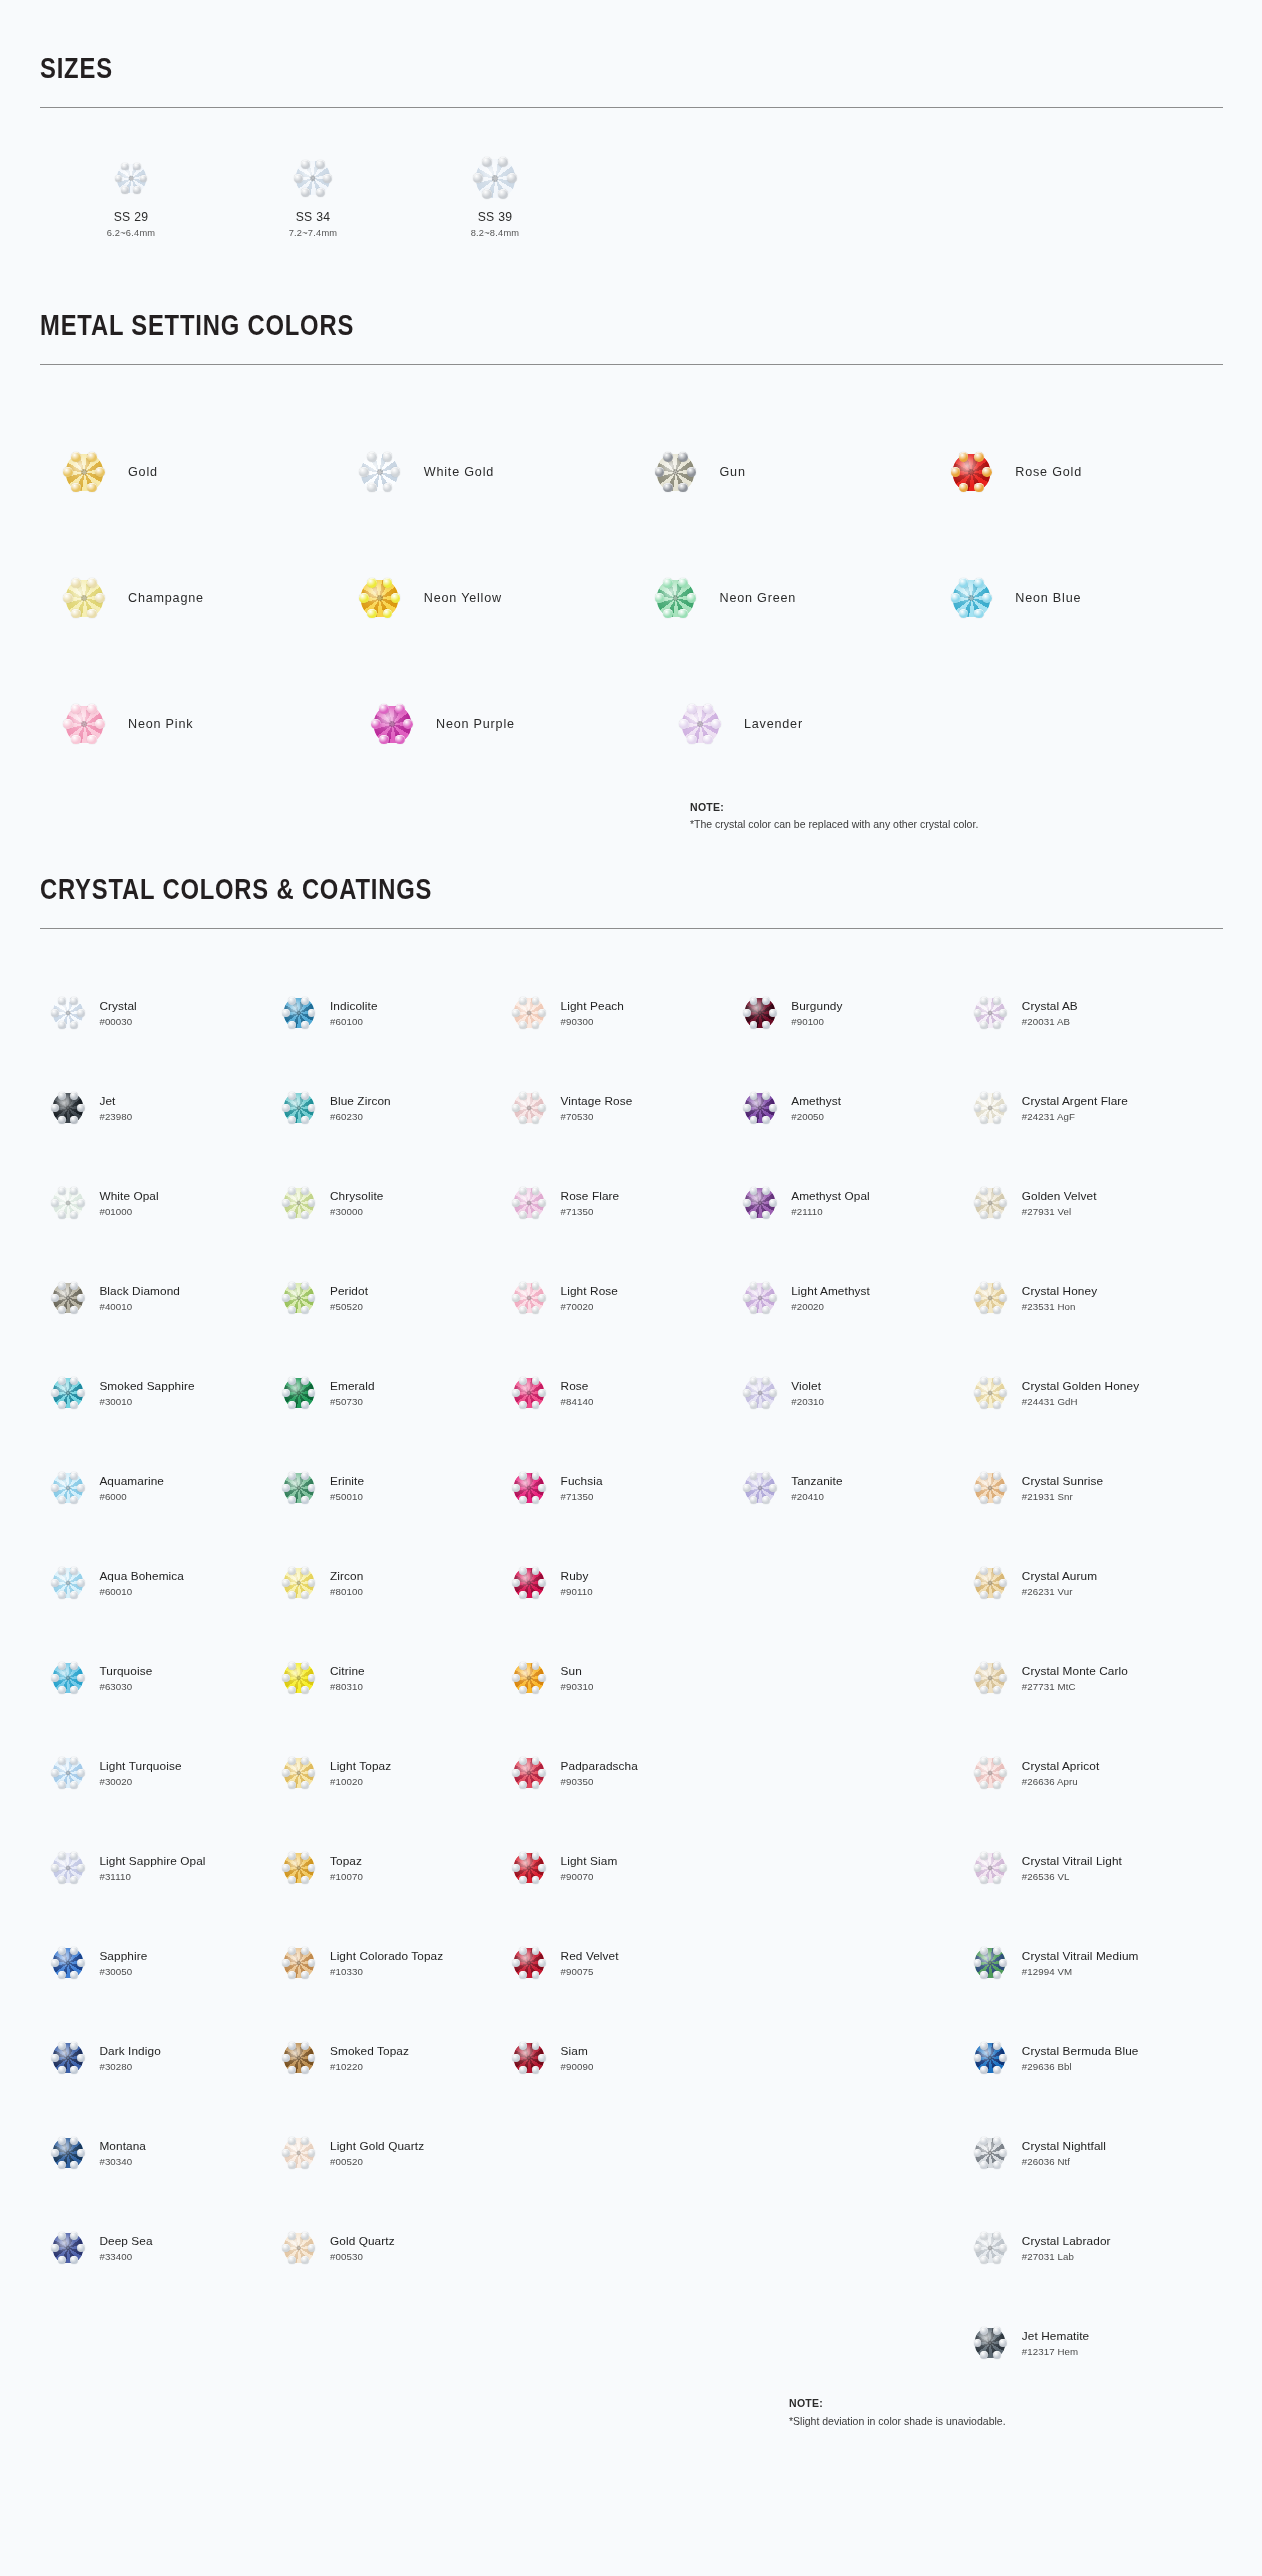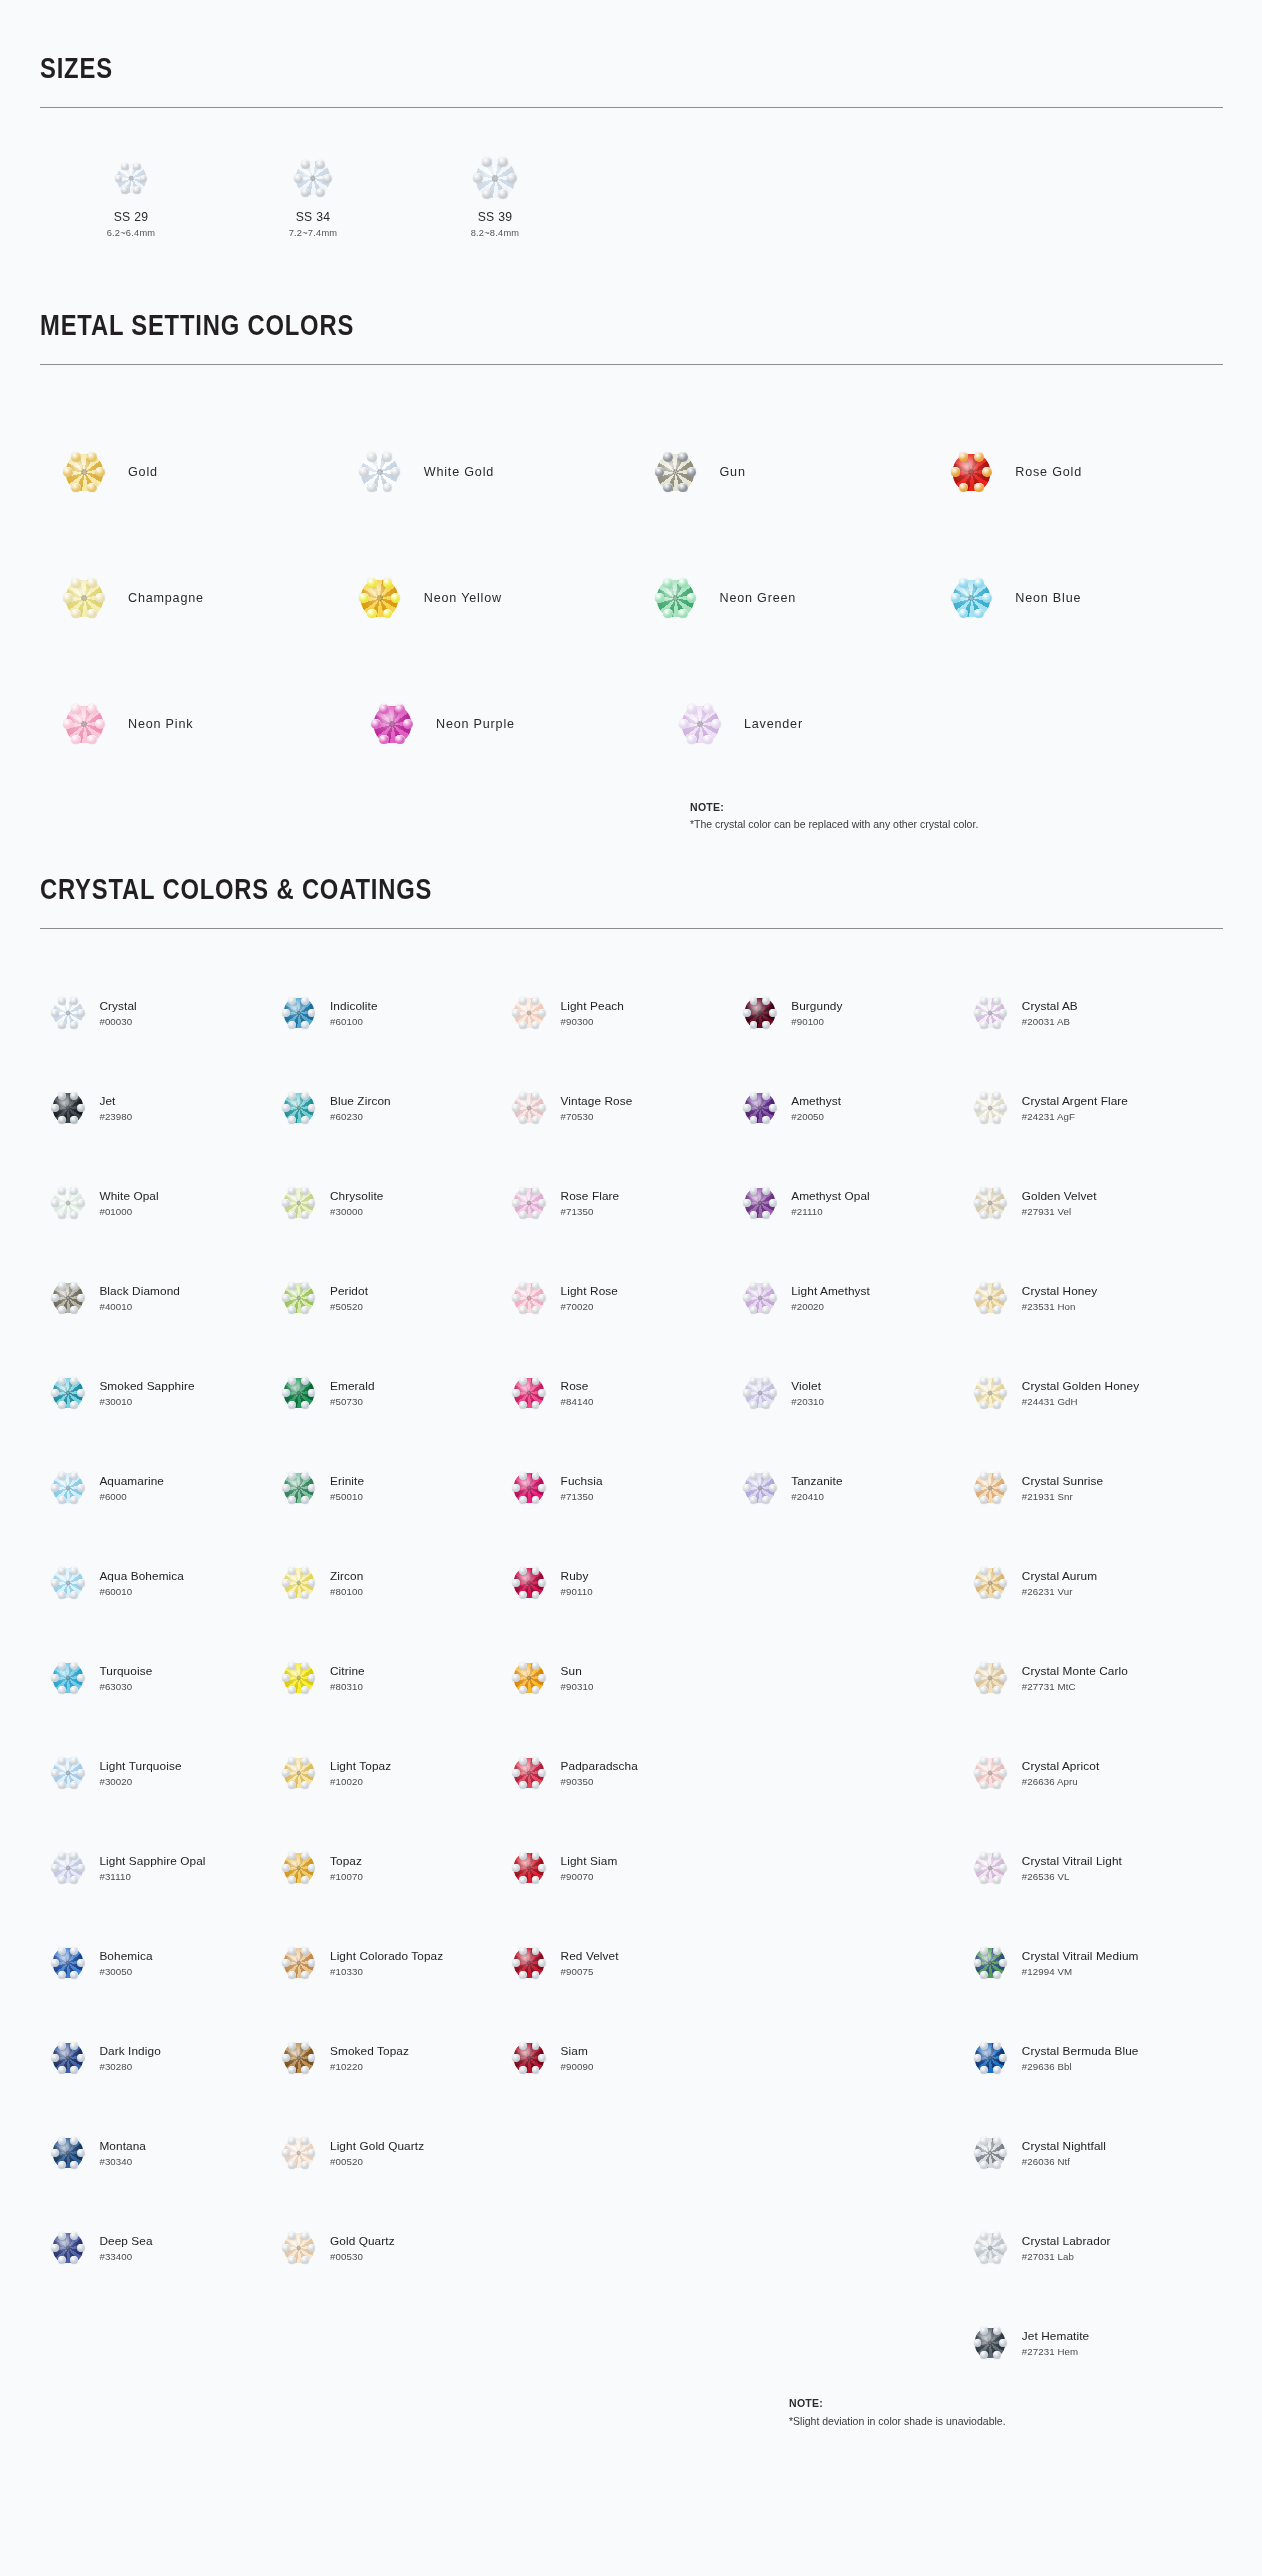--- a/index.html
+++ b/index.html
@@ -597,21 +597,21 @@
                 </div>
                 <div class="prong p1" style="background: radial-gradient(circle at 35% 30%, rgb(255, 255, 255) 0%, rgb(197, 206, 216) 55%, rgb(197, 206, 216) 100%);"></div>
                 <div class="prong p2" style="background: radial-gradient(circle at 35% 30%, rgb(255, 255, 255) 0%, rgb(197, 206, 216) 55%, rgb(197, 206, 216) 100%);"></div>
                 <div class="prong p3" style="background: radial-gradient(circle at 35% 30%, rgb(255, 255, 255) 0%, rgb(197, 206, 216) 55%, rgb(197, 206, 216) 100%);"></div>
                 <div class="prong p4" style="background: radial-gradient(circle at 35% 30%, rgb(255, 255, 255) 0%, rgb(197, 206, 216) 55%, rgb(197, 206, 216) 100%);"></div>
                 <div class="prong p5" style="background: radial-gradient(circle at 35% 30%, rgb(255, 255, 255) 0%, rgb(197, 206, 216) 55%, rgb(197, 206, 216) 100%);"></div>
                 <div class="prong p6" style="background: radial-gradient(circle at 35% 30%, rgb(255, 255, 255) 0%, rgb(197, 206, 216) 55%, rgb(197, 206, 216) 100%);"></div>
               </div>
             </div>
             <div class="citem-txt">
-              <div class="citem-name">Bohemica</div>
+              <div class="citem-name">Sapphire</div>
               <div class="citem-code">#30050</div>
             </div>
           </div>
           <div class="citem">
             <div class="citem-gem">
               <div class="gem" style="width: 30px; height: 30px;">
                 <div class="body" style="background: rgb(58, 95, 168);">
                   <div class="facets" style="background: conic-gradient(from 8deg, rgb(23, 38, 79) 0deg, rgb(23, 38, 79) 22.5deg, rgb(58, 95, 168) 22.5deg, rgb(58, 95, 168) 45deg, rgb(23, 38, 79) 45deg, rgb(23, 38, 79) 67.5deg, rgb(58, 95, 168) 67.5deg, rgb(58, 95, 168) 90deg, rgb(23, 38, 79) 90deg, rgb(23, 38, 79) 112.5deg, rgb(58, 95, 168) 112.5deg, rgb(58, 95, 168) 135deg, rgb(23, 38, 79) 135deg, rgb(23, 38, 79) 157.5deg, rgb(58, 95, 168) 157.5deg, rgb(58, 95, 168) 180deg, rgb(23, 38, 79) 180deg, rgb(23, 38, 79) 202.5deg, rgb(58, 95, 168) 202.5deg, rgb(58, 95, 168) 225deg, rgb(23, 38, 79) 225deg, rgb(23, 38, 79) 247.5deg, rgb(58, 95, 168) 247.5deg, rgb(58, 95, 168) 270deg, rgb(23, 38, 79) 270deg, rgb(23, 38, 79) 292.5deg, rgb(58, 95, 168) 292.5deg, rgb(58, 95, 168) 315deg, rgb(23, 38, 79) 315deg, rgb(23, 38, 79) 337.5deg, rgb(58, 95, 168) 337.5deg, rgb(58, 95, 168) 360deg); opacity: 0.85;"></div>
                   <div class="shine"></div>
                   <div class="core"></div>
@@ -1656,21 +1656,21 @@
                 <div class="prong p1" style="background: radial-gradient(circle at 35% 30%, rgb(255, 255, 255) 0%, rgb(194, 200, 208) 55%, rgb(194, 200, 208) 100%);"></div>
                 <div class="prong p2" style="background: radial-gradient(circle at 35% 30%, rgb(255, 255, 255) 0%, rgb(194, 200, 208) 55%, rgb(194, 200, 208) 100%);"></div>
                 <div class="prong p3" style="background: radial-gradient(circle at 35% 30%, rgb(255, 255, 255) 0%, rgb(194, 200, 208) 55%, rgb(194, 200, 208) 100%);"></div>
                 <div class="prong p4" style="background: radial-gradient(circle at 35% 30%, rgb(255, 255, 255) 0%, rgb(194, 200, 208) 55%, rgb(194, 200, 208) 100%);"></div>
                 <div class="prong p5" style="background: radial-gradient(circle at 35% 30%, rgb(255, 255, 255) 0%, rgb(194, 200, 208) 55%, rgb(194, 200, 208) 100%);"></div>
                 <div class="prong p6" style="background: radial-gradient(circle at 35% 30%, rgb(255, 255, 255) 0%, rgb(194, 200, 208) 55%, rgb(194, 200, 208) 100%);"></div>
               </div>
             </div>
             <div class="citem-txt">
               <div class="citem-name">Jet Hematite</div>
-              <div class="citem-code">#27231 Hem</div>
+              <div class="citem-code">#12317 Hem</div>
             </div>
           </div>
         </div>
       </div>
     <div style="display:flex;justify-content:flex-start;padding-left:749px;margin-top:5px;">
       <div class="note">
         <b>NOTE:</b>
         <div><span>*Slight deviation in color shade is unaviodable.</span></div>
       </div>
     </div>

